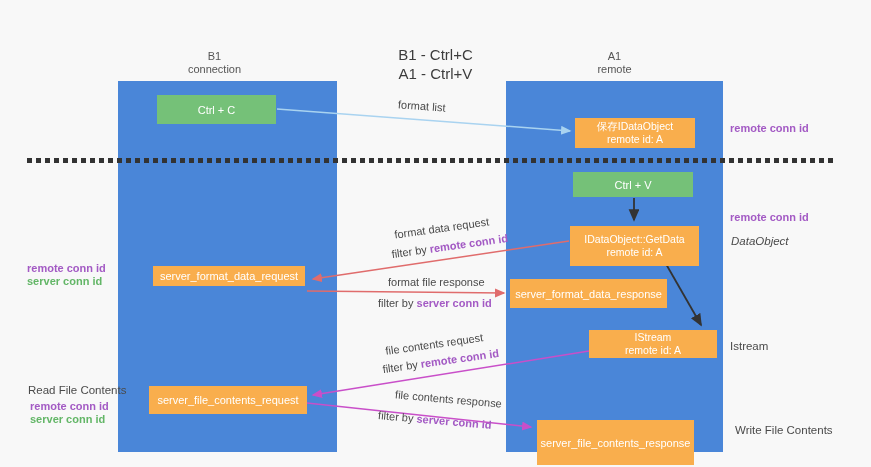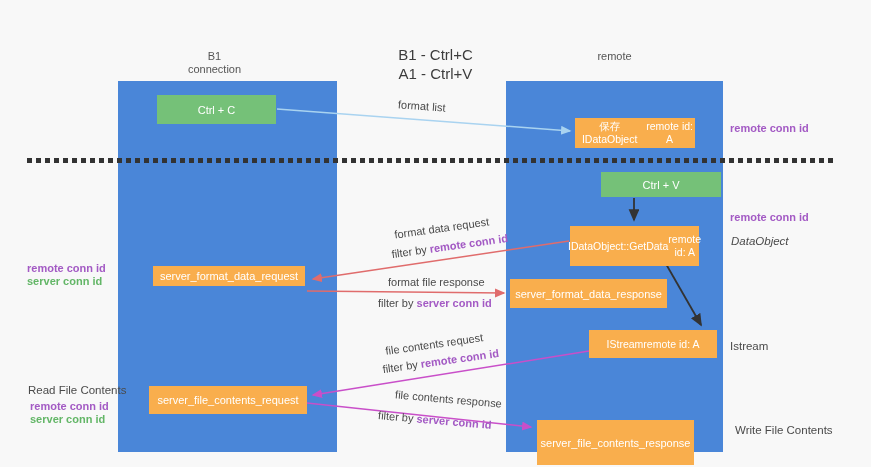--- a/index.html
+++ b/index.html
@@ -6,24 +6,24 @@
   .canvas{
     position:relative;width:871px;height:467px;background:#f8f8f8;
     font-family:"Liberation Sans",sans-serif;overflow:hidden;
   }
   .title{position:absolute;left:0;right:0;top:5px;text-align:center;
     color:#3c3c3c;font-size:15px;line-height:19px;margin-top:40px;}
   .lane{position:absolute;top:81px;height:371px;background:#4a86d8;}
   .lane-header{position:absolute;top:50px;text-align:center;color:#555;
     font-size:11px;line-height:13px;}
   .box{position:absolute;display:flex;align-items:center;justify-content:center;
-    color:#fff;text-align:center;font-size:11px;z-index:3;}
+    color:#fff;font-size:11px;z-index:3;}
   .box.green{background:#75c178;}
   .box.orange{background:#f9ae4d;}
-  .box.twoline{flex-direction:row;font-size:10.5px;line-height:13px;}
+  .box.twoline{flex-direction:column;font-size:10.5px;line-height:13px;}
   .dashes{position:absolute;left:27px;top:158px;width:806px;height:5px;z-index:4;
     background:repeating-linear-gradient(90deg,#333 0 5px,rgba(0,0,0,0) 5px 9px);}
   .lbl{position:absolute;font-size:11px;color:#4a4a4a;white-space:nowrap;z-index:5;}
   .lbl .kw{color:#a35ac4;font-weight:bold;}
   .purple{color:#a35ac4;font-weight:bold;}
   .greentxt{color:#63b667;font-weight:bold;}
   .rotneg{transform:rotate(-8deg);}
   .rotpos{transform:rotate(5deg);}
   .rotsm{transform:rotate(4deg);}
   .stack{position:absolute;font-size:11px;line-height:13px;white-space:nowrap;z-index:5;}
@@ -37,20 +37,21 @@
   <div class="title">
     <div>B1 - Ctrl+C</div>
     <div>A1 - Ctrl+V</div>
   </div>
 
   <div class="lane-header" style="left:107px;width:215px;text-align:center;">
     <div>B1</div>
     <div>connection</div>
   </div>
   <div class="lane-header" style="left:506px;width:217px;">
+    <div>A1</div>
     <div>remote</div>
   </div>
 
   <div class="lane" style="left:118px;width:219px;"></div>
   <div class="lane" style="left:506px;width:217px;"></div>
 
   <div class="dashes"></div>
 
   <svg class="arrows" width="871" height="467">
     <defs>
@@ -83,21 +84,21 @@
     <span>server_format_data_request</span>
   </div>
   <div class="box orange" style="left:149px;top:386px;width:158px;height:28px;">
     <span>server_file_contents_request</span>
   </div>
 
   <div class="box orange twoline" style="left:575px;top:118px;width:120px;height:30px;">
     <div>保存IDataObject</div>
     <div>remote id: A</div>
   </div>
-  <div class="box green" style="left:573px;top:172px;width:120px;height:25px;margin-left:28px;">
+  <div class="box green" style="left:573px;top:172px;width:120px;height:25px;">
     <span>Ctrl + V</span>
   </div>
   <div class="box orange twoline" style="left:570px;top:226px;width:129px;height:40px;">
     <div>IDataObject::GetData</div>
     <div>remote id: A</div>
   </div>
   <div class="box orange" style="left:510px;top:279px;width:157px;height:29px;">
     <span>server_format_data_response</span>
   </div>
   <div class="box orange twoline" style="left:589px;top:330px;width:128px;height:28px;">

